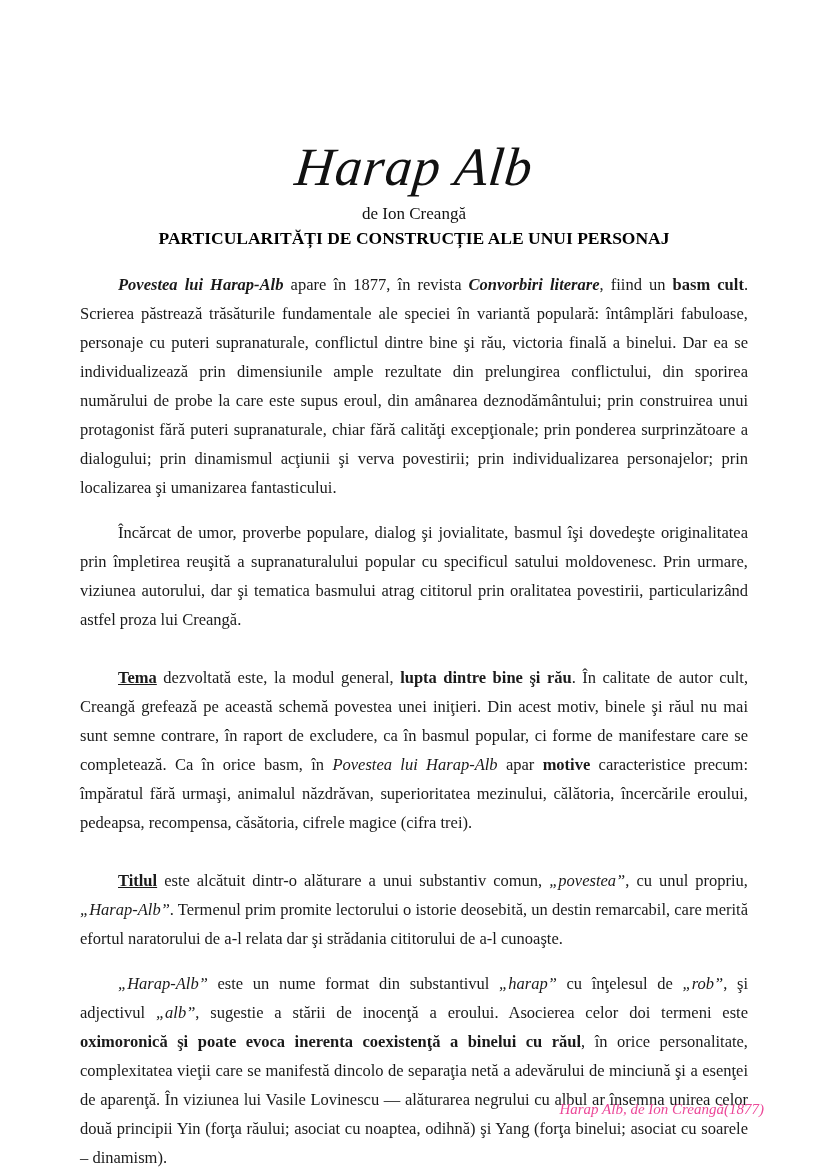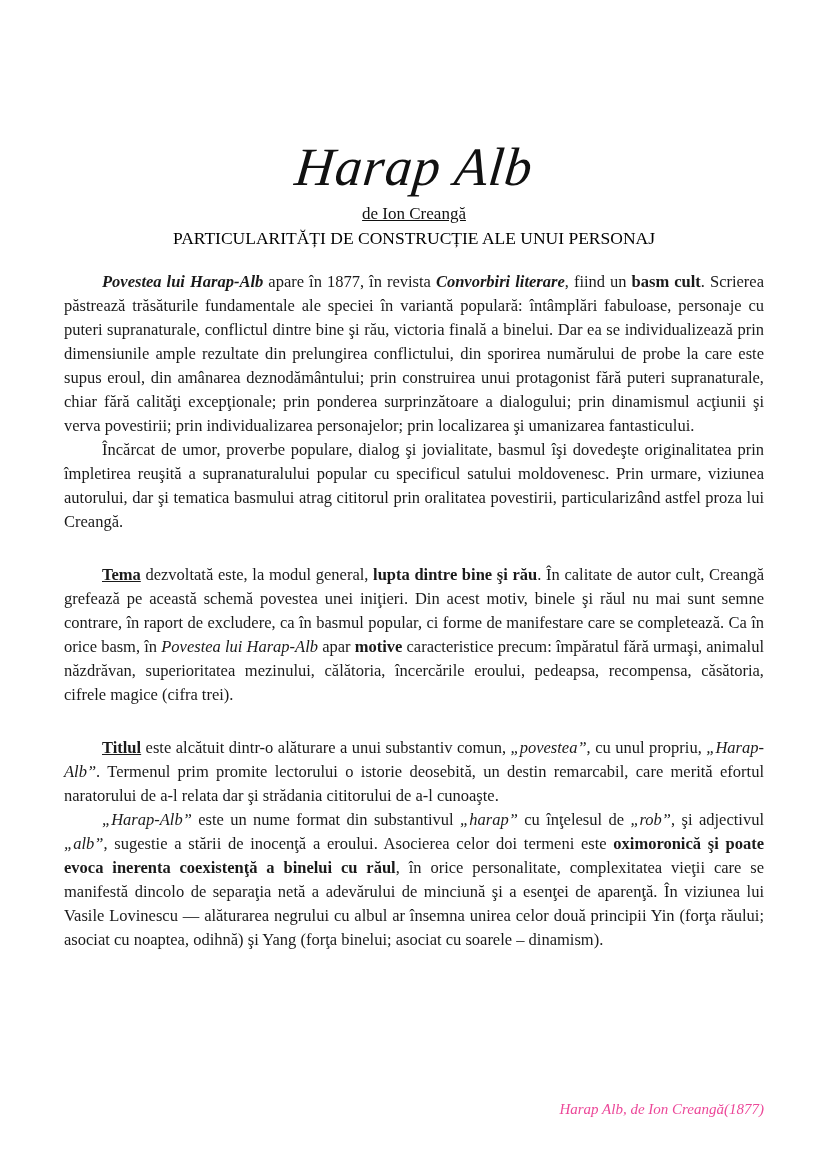--- a/index.html
+++ b/index.html
@@ -29,34 +29,33 @@
     transform: skewX(-6deg);
     letter-spacing: 1px;
     margin-bottom: 6px;
     color: #111;
   }
   .byline {
     text-align: center;
     font-size: 17px;
     line-height: 1.3;
     color: #111;
-    text-decoration: underline;
   }
   .main-heading {
     text-align: center;
-    font-weight: normal;
+    font-weight: bold;
     font-size: 17.5px;
     line-height: 1.5;
     margin-bottom: 18px;
     color: #000;
   }
   .body-text p {
-    margin: 0;
+    margin: 16px;
     font-size: 16.5px;
-    line-height: 24px;
+    line-height: 29px;
     text-align: justify;
     text-indent: 38px;
     color: #1a1a1a;
   }
   .body-text p.spaced {
     margin-top: 29px;
   }
   .footer {
     position: absolute;
     right: 64px;

